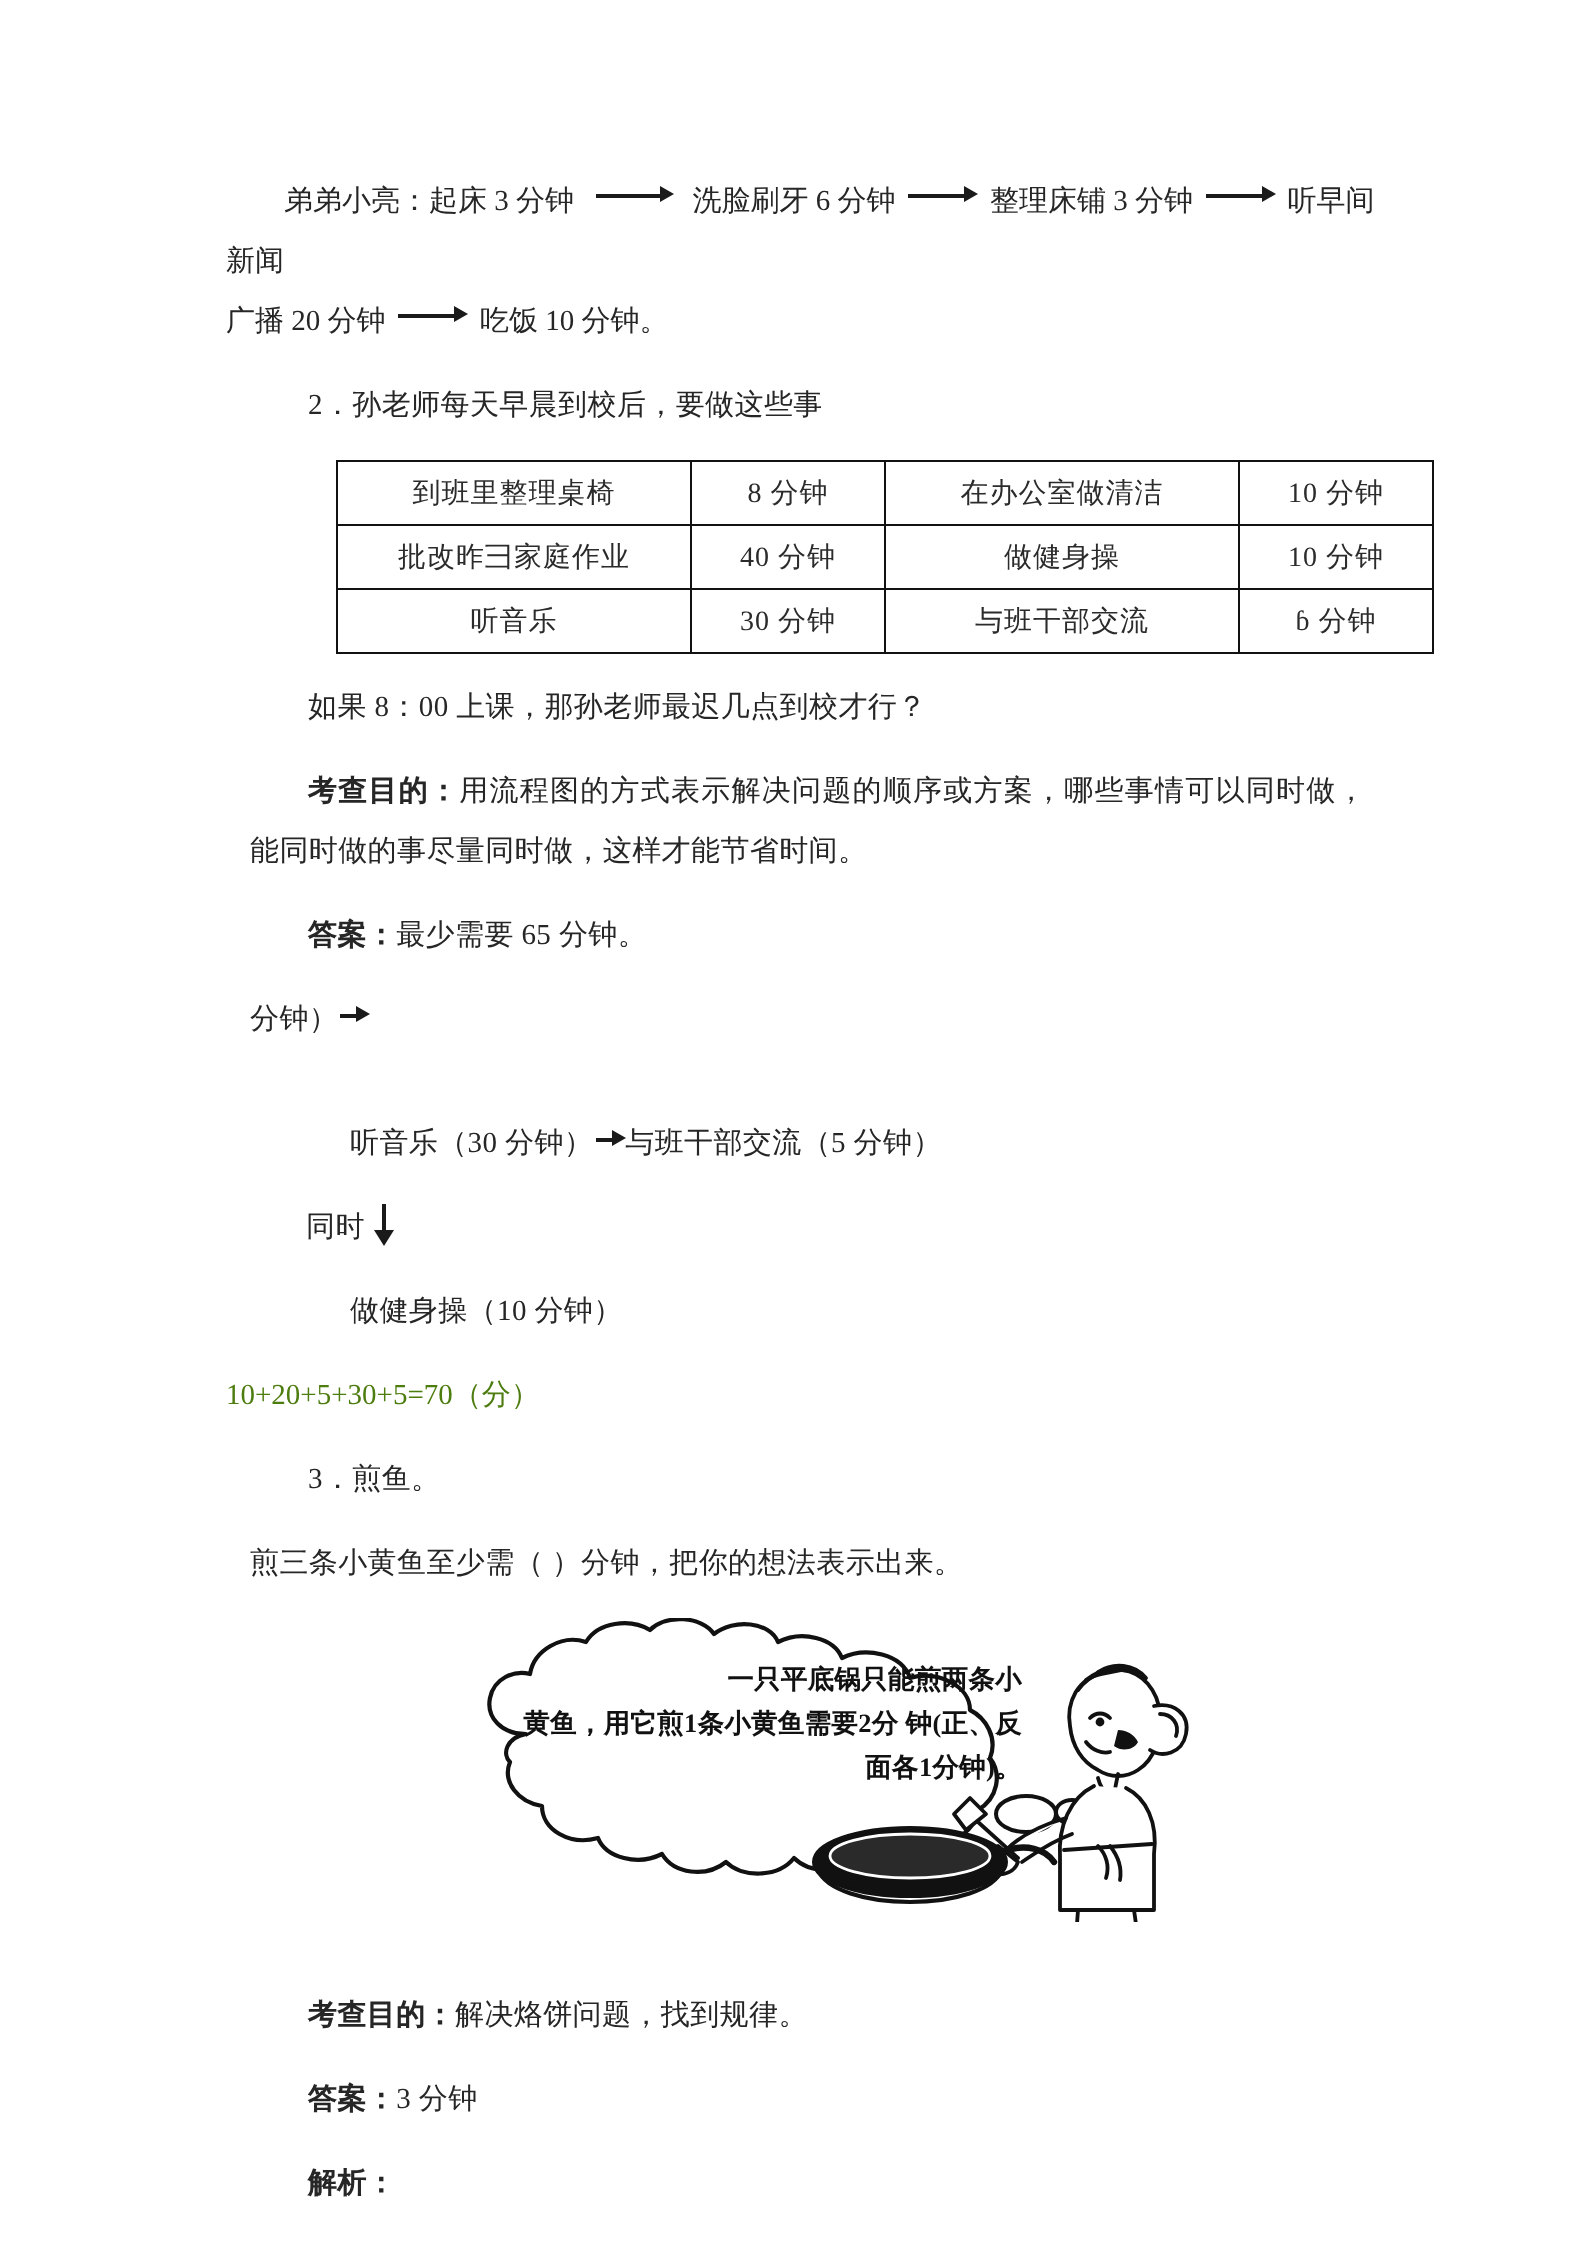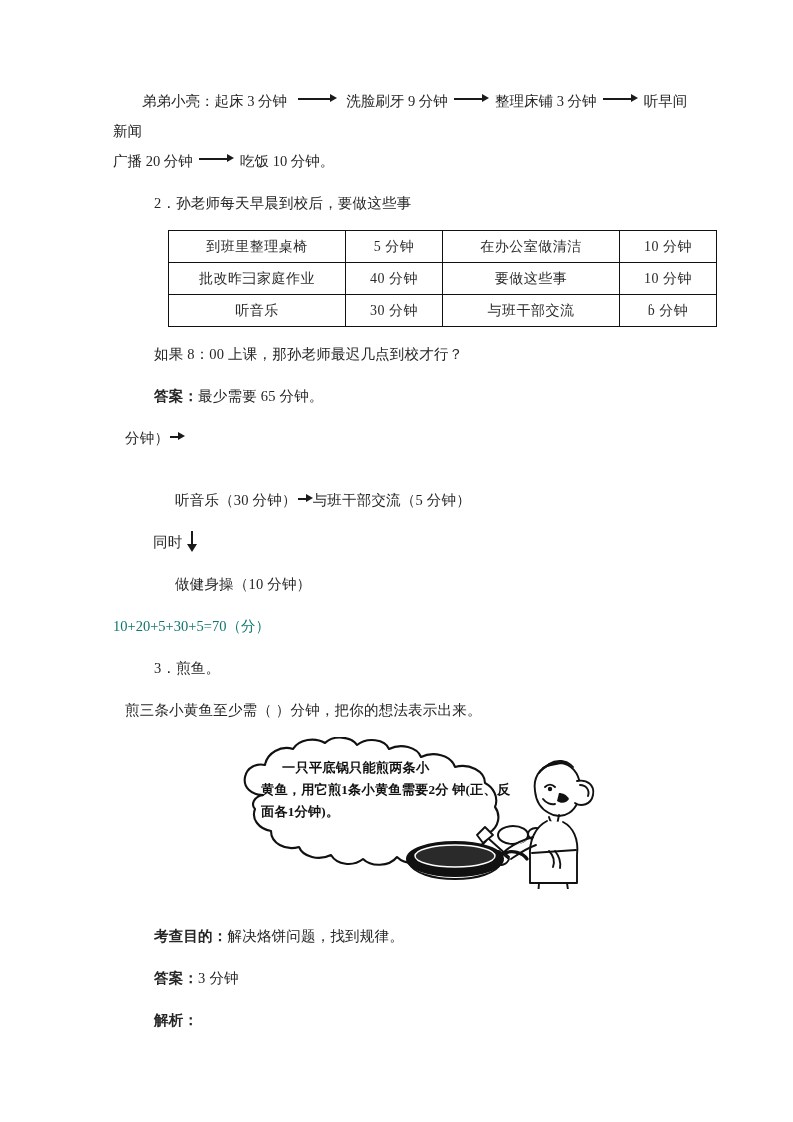--- a/index.html
+++ b/index.html
@@ -129,94 +129,98 @@
   }
   .c-task { width: 172px; }
   .c-time { width: 92px; }
 
   
   .illus {
     position: relative;
     width: 380px;
     height: 152px;
     margin: 10px 0 6px 120px;
+    text-align: right;
   }
   .illus svg { display: block; }
   .bubble-text {
     position: absolute;
     left: 28px;
     top: 20px;
     width: 250px;
     font-family: "Liberation Serif", "DejaVu Serif", serif;
     font-weight: bold;
     font-size: 13.2px;
     line-height: 22px;
     color: #111;
     letter-spacing: 0.2px;
   }
   .bubble-text .ln1 { text-indent: 1.6em; display: block; }
   .mono-eq {
     font-size: 14.5px;
     line-height: 30px;
     margin: 0;
-    color: #0f766e;
+    color: #4d7c0f;
   }
   .sub-indent-2 { padding-left: 28px; }
   .sub-indent-3 { padding-left: 50px; }
 </style>
 </head>
 <body>
 
 <div class="page">
   <div class="content">
 
     <p class="flow-line indent">
       <span>弟弟小亮：起床 3 分钟</span>
       <span class="arr arr-long"><i></i><b></b></span>
-      <span>洗脸刷牙 9 分钟</span>
+      <span>洗脸刷牙 6 分钟</span>
       <span class="arr arr-med"><i></i><b></b></span>
       <span>整理床铺 3 分钟</span>
       <span class="arr arr-med"><i></i><b></b></span>
       <span>听早间新闻</span>
     </p>
     <p class="flow-line">
       <span>广播 20 分钟</span>
       <span class="arr arr-med"><i></i><b></b></span>
       <span>吃饭 10 分钟。</span>
     </p>
 
     <p class="para indent">2．孙老师每天早晨到校后，要做这些事</p>
 
     <div class="tbl-wrap">
       <table class="schedule">
         <tbody>
           <tr>
             <td class="c-task">到班里整理桌椅</td>
-            <td class="c-time">5 分钟</td>
+            <td class="c-time">8 分钟</td>
             <td class="c-task">在办公室做清洁</td>
             <td class="c-time">10 分钟</td>
           </tr>
           <tr>
             <td class="c-task">批改昨彐家庭作业</td>
             <td class="c-time">40 分钟</td>
-            <td class="c-task">要做这些事</td>
+            <td class="c-task">做健身操</td>
             <td class="c-time">10 分钟</td>
           </tr>
           <tr>
             <td class="c-task">听音乐</td>
             <td class="c-time">30 分钟</td>
             <td class="c-task">与班干部交流</td>
             <td class="c-time">ɓ 分钟</td>
           </tr>
         </tbody>
       </table>
     </div>
 
     <p class="para indent">如果 8：00 上课，那孙老师最迟几点到校才行？</p>
 
+    <p class="para indent">
+      <span class="lbl">考查目的：</span><span>用流程图的方式表示解决问题的顺序或方案，哪些事情可以同时做，能同时做的事尽量同时做，这样才能节省时间。</span>
+    </p>
 
     <p class="para indent">
       <span class="lbl">答案：</span><span>最少需要 65 分钟。</span>
     </p>
 
     <p class="para">
       <span>分钟）</span><span class="arr arr-short"><i></i><b></b></span>
     </p>
 
     <div class="spacer-sm"></div>

